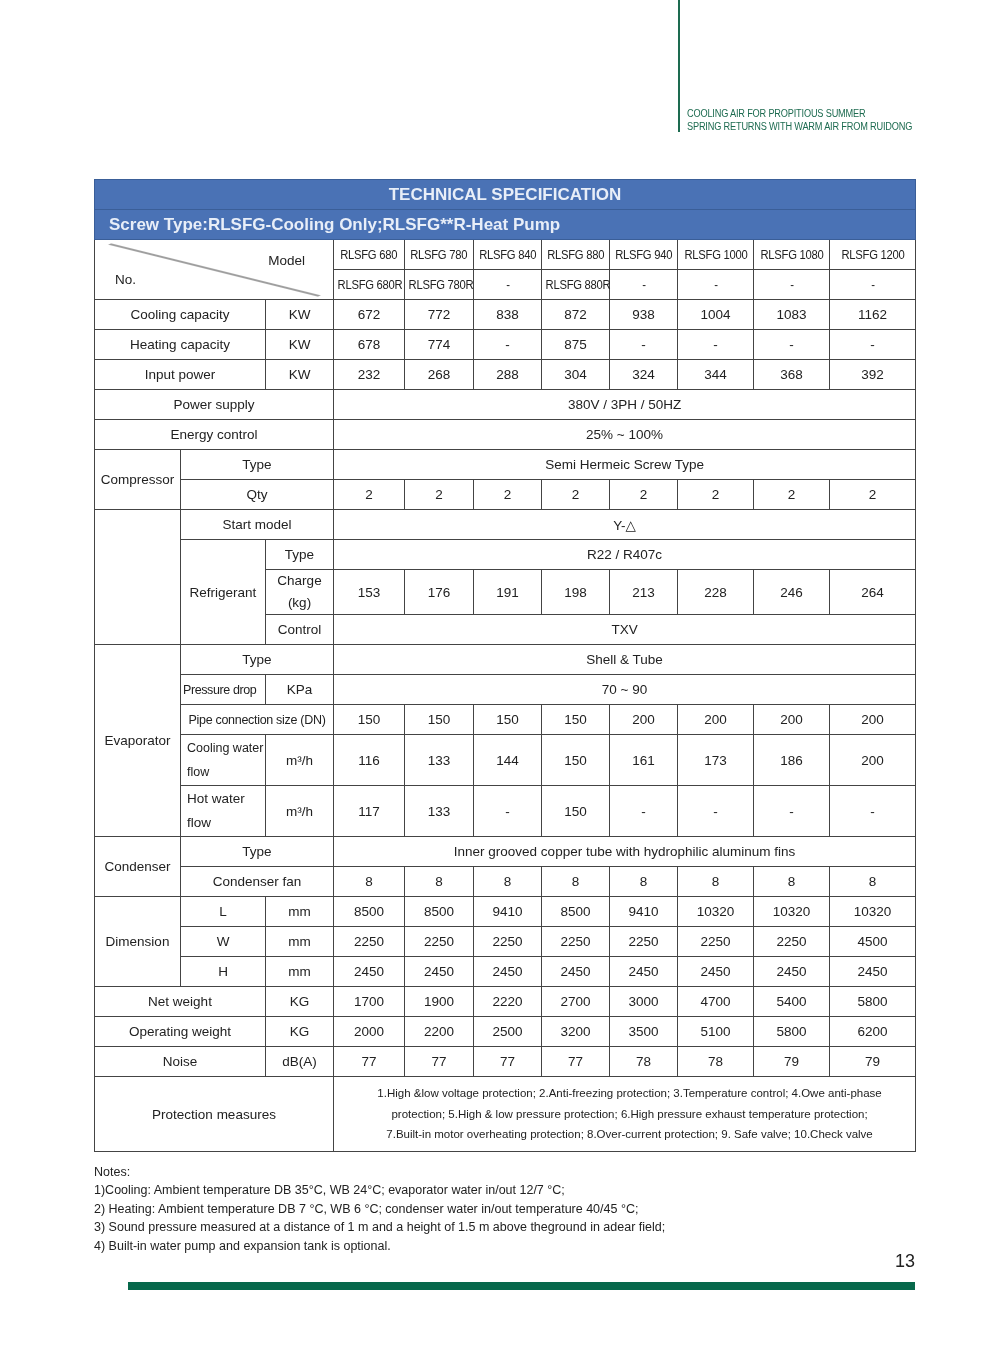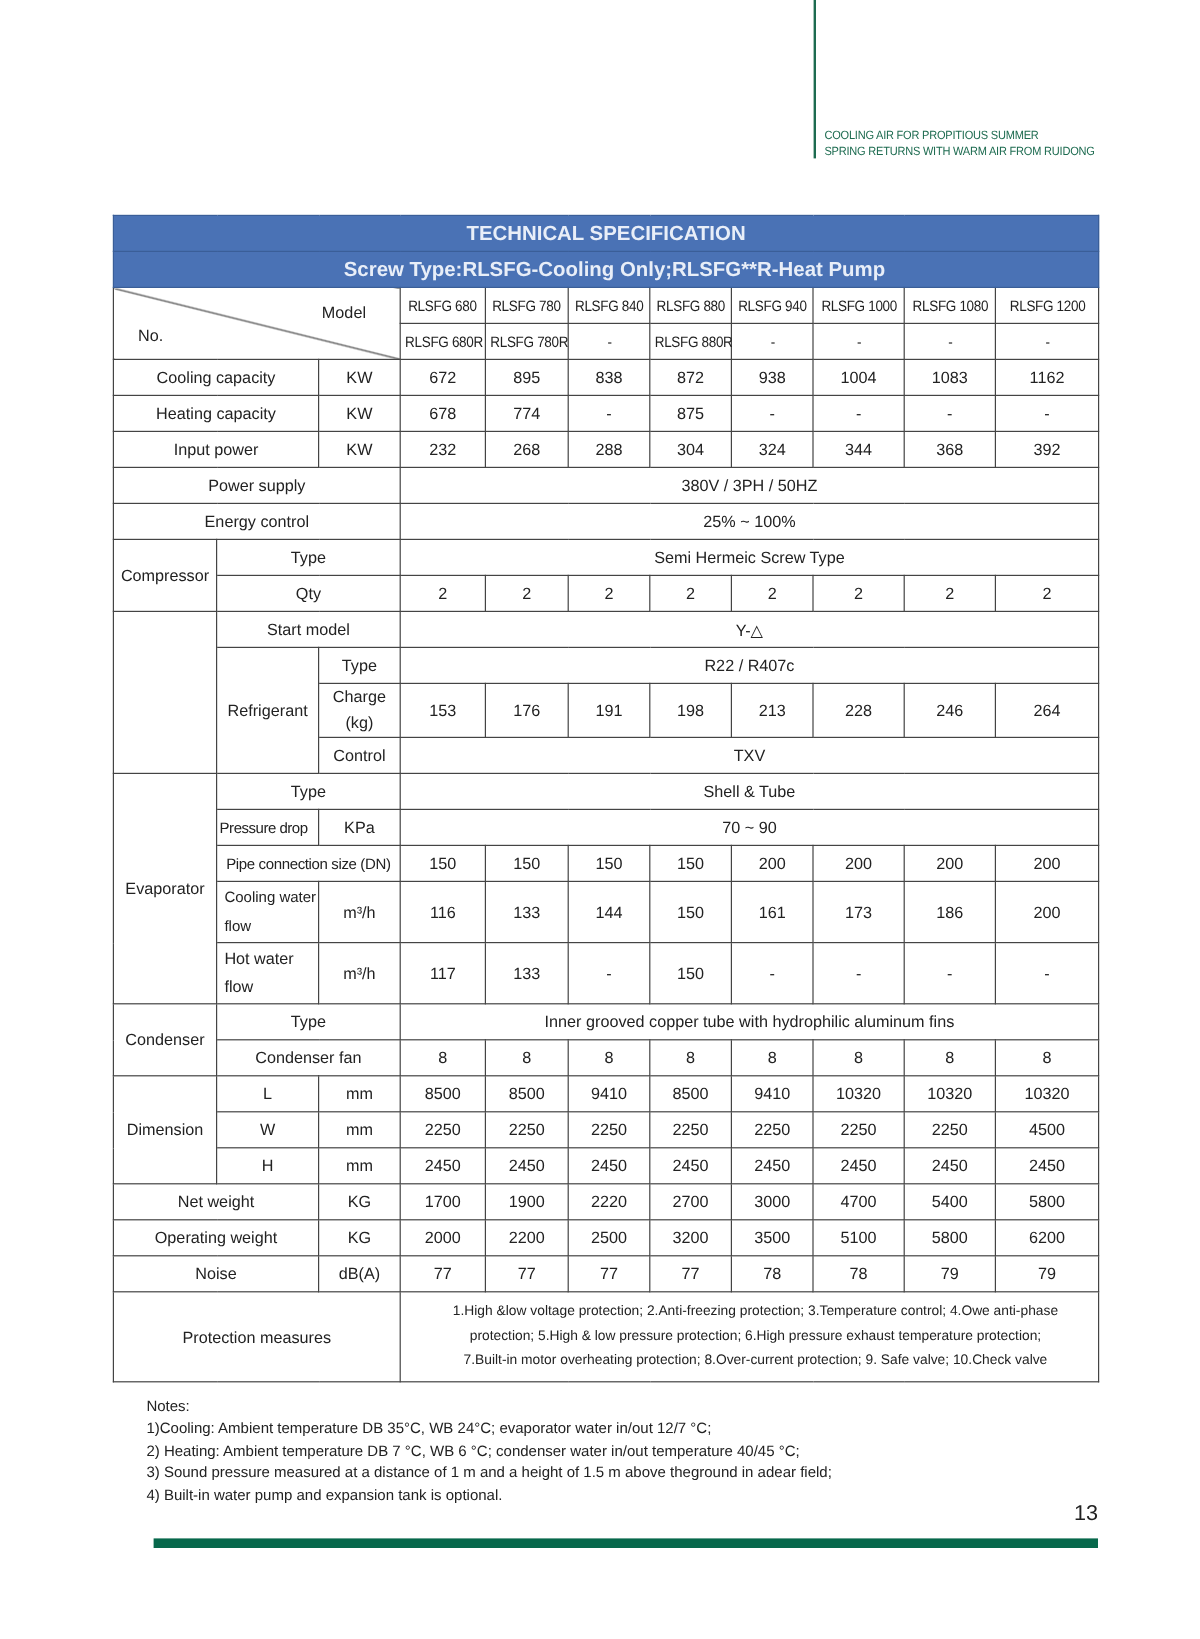--- a/index.html
+++ b/index.html
@@ -4,32 +4,32 @@
 <style>
   html,body{margin:0;padding:0;background:#fff;}
   body{width:1000px;height:1366px;position:relative;font-family:"Liberation Sans",sans-serif;color:#222;overflow:hidden;}
   .vline{position:absolute;left:678px;top:0;width:2px;height:132px;background:#1d6b50;}
   .slogan{position:absolute;left:687px;top:107px;font-family:"Liberation Sans",sans-serif;font-size:10px;line-height:13px;color:#1d6b50;letter-spacing:-0.2px;transform:scaleX(0.92);transform-origin:left top;}
   .slogan div{white-space:nowrap;}
   .spec{position:absolute;left:94px;top:179px;width:821px;border-collapse:collapse;table-layout:fixed;font-size:13.5px;}
   .spec td{border:1px solid #444;text-align:center;vertical-align:middle;padding:0;height:29px;}
   .spec tr.banner td{background:#4a72b5;color:#e8eef8;font-weight:bold;border:1px solid #3a5e98;}
   .spec tr.banner.t1 td{font-size:17px;height:29px;margin-top:26px;}
-  .spec tr.banner.t2 td{font-size:17px;text-align:center;padding-left:14px;height:29px;}
+  .spec tr.banner.t2 td{font-size:17px;text-align:left;padding-left:14px;height:29px;}
   .model{font-size:12.5px;letter-spacing:-0.3px;transform:scaleX(0.9);display:inline-block;white-space:nowrap;}
-  .diag{position:relative;background:linear-gradient(to top right,transparent calc(50% - 1px),#444 50%,transparent calc(50% + 1px));}
+  .diag{position:relative;background:linear-gradient(to top right,transparent calc(50% - 1px),#444 50%,transparent calc(50% + 1px));border-radius:29px;}
   .diag-wrap{position:relative;height:100%;}
   .diag .m{position:absolute;right:28px;top:12px;}
   .diag .n{position:absolute;left:20px;bottom:12px;}
   .tall{height:44px !important;}
   .tall2{height:50px !important;}
   .small{font-size:12.5px;margin-top:47px;}
   .left{text-align:left !important;padding-left:6px !important;}
   .prot{text-align:right;padding:6px 10px 6px 20px !important;font-size:11.5px;line-height:20.5px;height:auto !important;}
-  .notes{position:absolute;left:94px;top:1163px;font-size:12.5px;line-height:18.4px;color:#222;margin-left:28px;}
+  .notes{position:absolute;left:94px;top:1163px;font-size:12.5px;line-height:18.4px;color:#222;}
   .pagenum{position:absolute;left:895px;top:1251px;font-size:18px;color:#222;}
   .footbar{position:absolute;left:128px;top:1282px;width:787px;height:8px;background:#07684b;}
 </style>
 </head>
 <body>
 
 <div class="vline"></div>
 <div class="slogan">
   <div>COOLING AIR FOR PROPITIOUS SUMMER</div>
   <div>SPRING RETURNS WITH WARM AIR FROM RUIDONG</div>
@@ -81,21 +81,21 @@
     <td><span class="model">-</span></td>
     <td><span class="model">-</span></td>
     <td><span class="model">-</span></td>
     <td><span class="model">-</span></td>
   </tr>
 
   <tr>
     <td colspan="2">Cooling capacity</td>
     <td>KW</td>
     <td>672</td>
-    <td>895</td>
+    <td>772</td>
     <td>838</td>
     <td>872</td>
     <td>938</td>
     <td>1004</td>
     <td>1083</td>
     <td>1162</td>
   </tr>
   <tr>
     <td colspan="2">Heating capacity</td>
     <td>KW</td>

